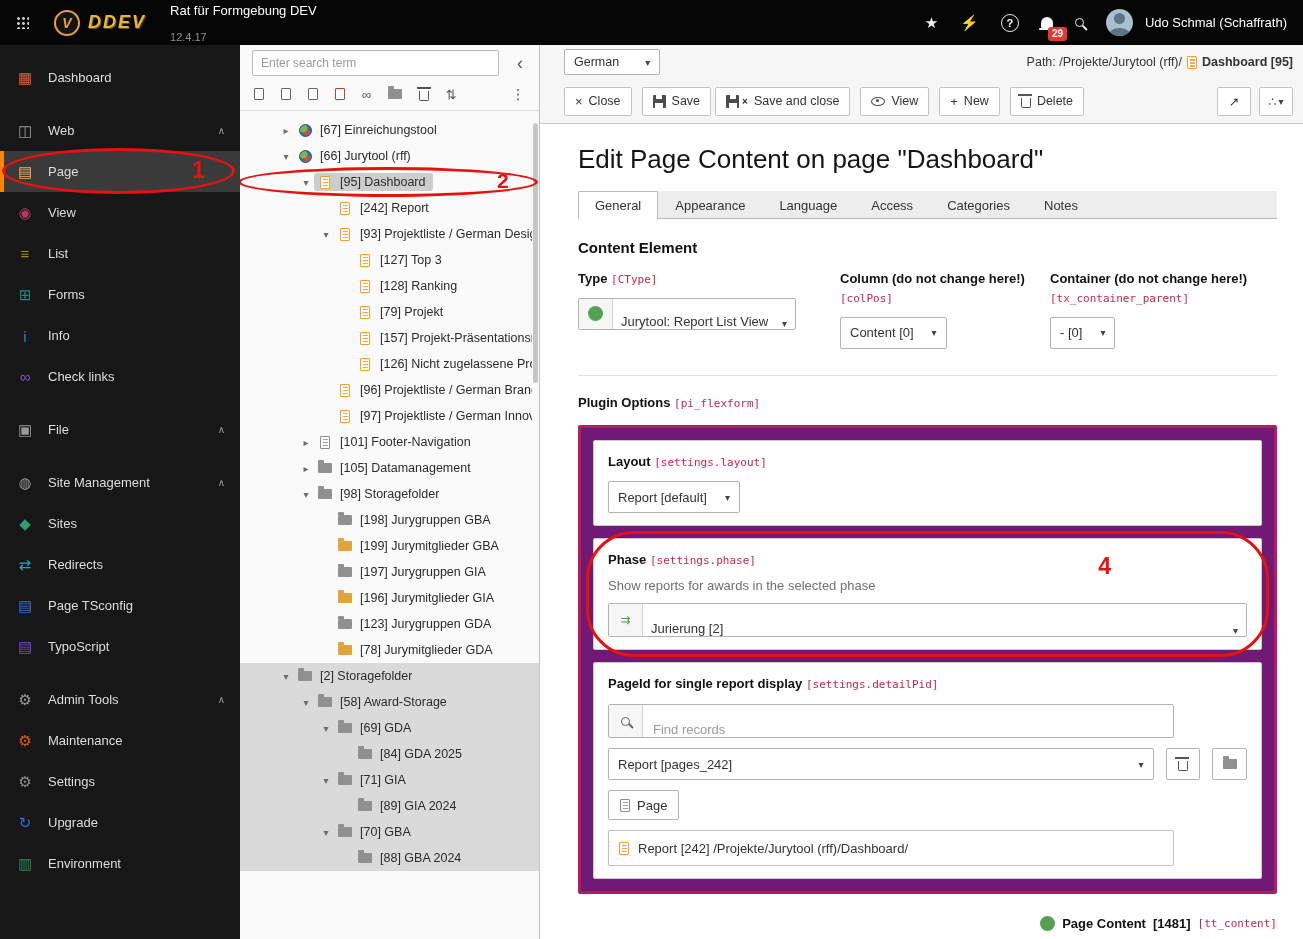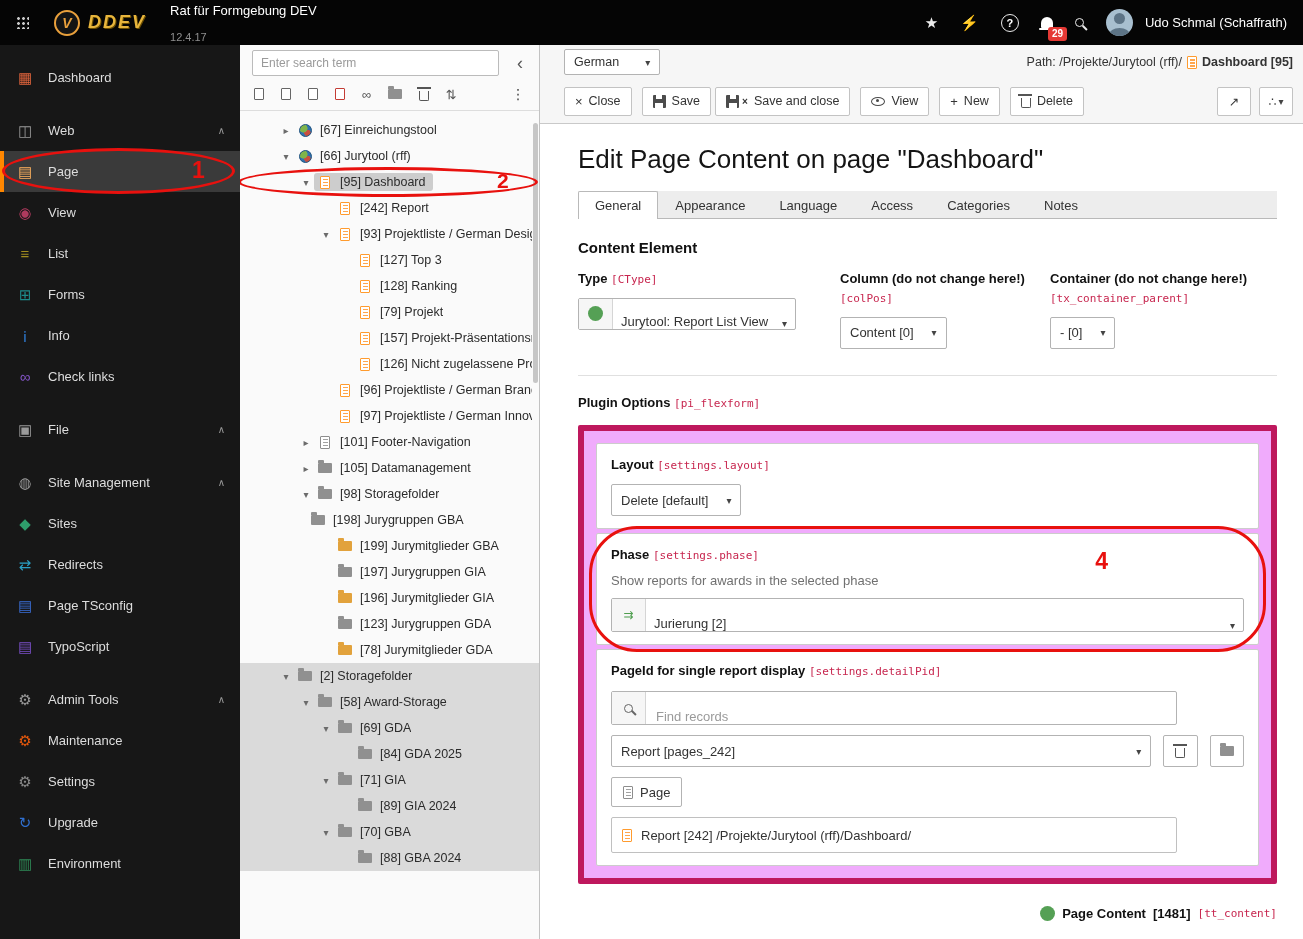--- a/index.html
+++ b/index.html
@@ -115,23 +115,23 @@
   .flabel{font-size:13px;color:#111;line-height:1.45;margin-bottom:9px}
   .flabel b{font-weight:bold}
   .tca{font-family:"DejaVu Sans Mono",monospace;font-size:11px;color:#c7254e;font-weight:normal}
   .fields-row{display:flex}
   .w-type{width:262px}
   .w-col{width:210px}
   .w-cont{width:220px}
   .type-grp{width:218px}
   .divider{border:none;border-top:1px solid #e0e0e0;margin:26px 0 18px}
   .plabel{margin-bottom:12px}
-  .flexpanel{border:6px solid #be185d;border-radius:2px;padding:12px;background:#f0abfc}
+  .flexpanel{border:3px solid #be185d;border-radius:2px;padding:12px;background:#701a75}
   .fsec{background:#fff;border:1px solid #ccc;border-radius:2px;padding:12px 14px;position:relative}
-  .fsec + .fsec{margin-top:4px}
+  .fsec + .fsec{margin-top:12px}
   .fsec .flabel{margin-bottom:10px}
   .desc{color:#707070;font-size:13px;margin:-2px 0 10px}
   .full{width:100%;display:flex}
   .w565{width:566px}
   .row-flex{display:flex;align-items:center;gap:12px;margin-top:10px}
   .sqbtn{width:36px;height:32px;border:1px solid #b3b3b3;background:#fff;border-radius:2px;display:flex;align-items:center;justify-content:center;cursor:pointer}
   .find-input{border:none;outline:none;flex:1;font-size:13px;padding:0 10px;font-family:inherit;color:#333;background:transparent}
   .find-input::placeholder{color:#9a9a9a}
   .page-btn{margin-top:10px;display:inline-flex;align-items:center;gap:7px;height:30px;padding:0 11px;border:1px solid #b3b3b3;background:#fff;border-radius:2px;font-size:13px;color:#333;cursor:pointer;font-family:inherit}
   .record-box{margin-top:10px;width:566px;height:36px;border:1px solid #c0c0c0;border-radius:2px;display:flex;align-items:center;gap:9px;padding:0 10px;background:#fff;font-size:13px;color:#333;cursor:pointer}
@@ -425,21 +425,21 @@
           </div>
           <div class="tnode" style="padding-left: 58px;">
             <span class="tchev">▾</span>
             <span class="tinner">
               <span class="ticon">
                 <span class="i-folder"></span>
               </span>
               <span class="tlabel">[98] Storagefolder</span>
             </span>
           </div>
-          <div class="tnode" style="padding-left: 51px;">
+          <div class="tnode" style="padding-left: 78px;">
             <span class="tchev"></span>
             <span class="tinner">
               <span class="ticon">
                 <span class="i-folder"></span>
               </span>
               <span class="tlabel">[198] Jurygruppen GBA</span>
             </span>
           </div>
           <div class="tnode" style="padding-left: 78px;">
             <span class="tchev"></span>
@@ -671,21 +671,21 @@
             <b>Plugin Options</b> <span class="tca">[pi_flexform]</span>
           </div>
 
           <div class="flexpanel">
 
             <div class="fsec">
               <div class="flabel">
                 <b>Layout</b> <span class="tca">[settings.layout]</span>
               </div>
               <div class="sel">
-                <span>Delete [default]</span>
+                <span>Report [default]</span>
                 <span class="car">▾</span>
               </div>
             </div>
 
             <div class="fsec">
               <div class="flabel">
                 <b>Phase</b> <span class="tca">[settings.phase]</span>
               </div>
               <div class="desc">Show reports for awards in the selected phase</div>
               <div class="igrp full" style="height:34px">

